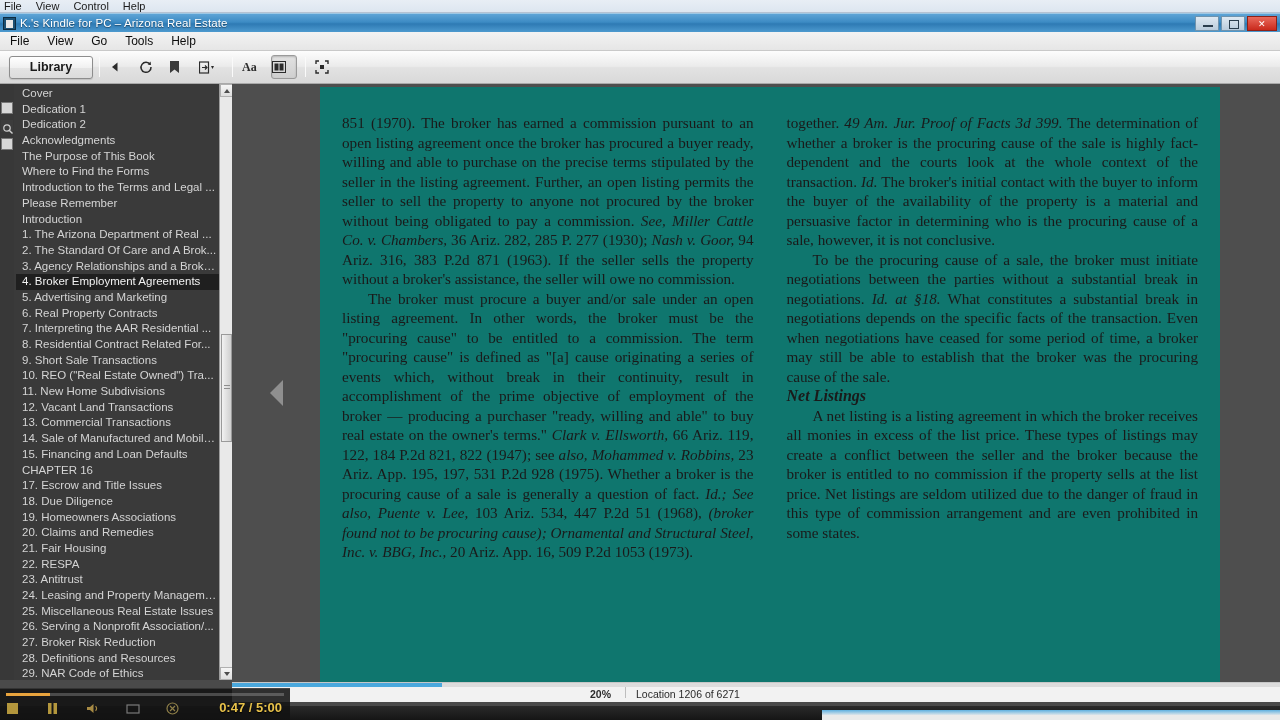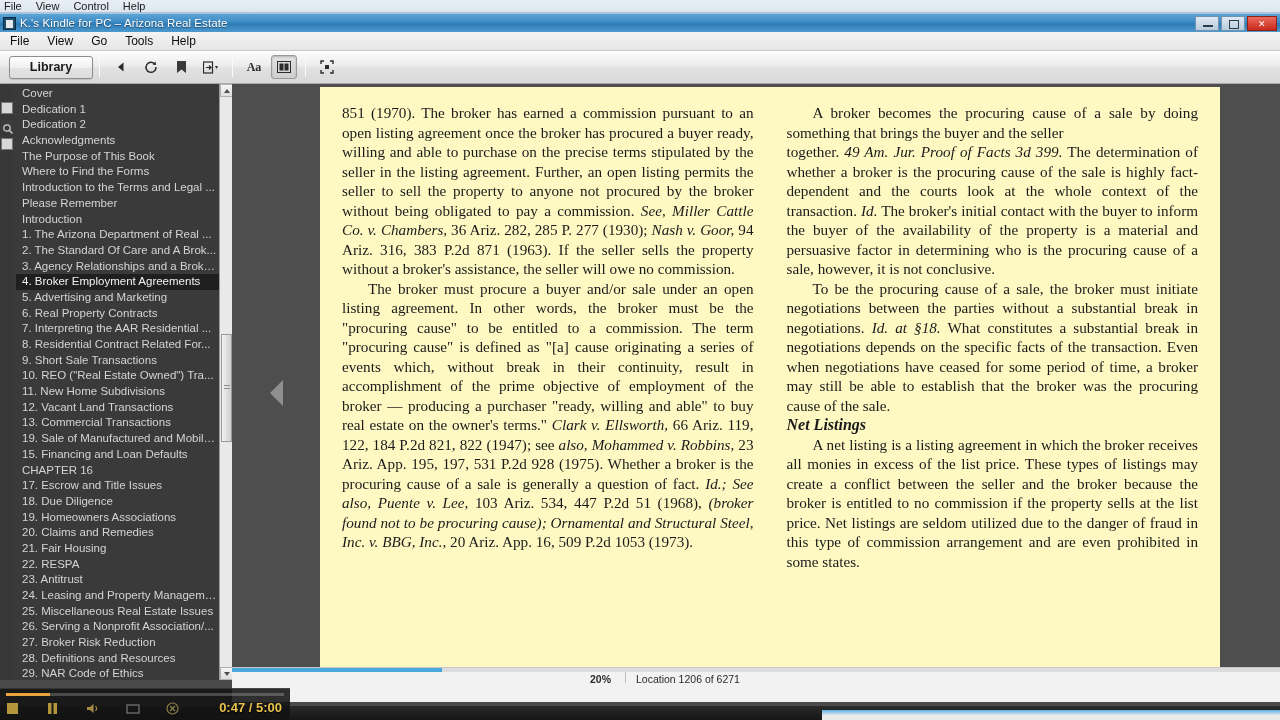--- a/index.html
+++ b/index.html
@@ -90,21 +90,21 @@
     font-size: 12.5px; font-weight: bold; color: #1a1a1a;
     display: flex; align-items: center; justify-content: center;
     box-shadow: 0 1px 1px rgba(0,0,0,.12);
   }
   .tb-sep {
     width: 1px; height: 20px; margin: 0 6px;
     background: #bcbcbc; border-right: 1px solid #fafafa;
   }
   .tb-btn {
     width: 26px; height: 24px; margin: 0 2px;
-    display: flex; align-items: center; justify-content: center;
+    display: flex; align-items: center; 
     border: 1px solid transparent; border-radius: 3px;
     color: #2b2b2b;
   }
   .tb-btn.active {
     border-color: #9a9a9a;
     background: linear-gradient(180deg,#e2e2e2 0%,#cfcfcf 100%);
     box-shadow: inset 0 1px 2px rgba(0,0,0,.2);
   }
   .tb-btn svg { display: block; }
   .tb-aa { font-size: 12px; font-weight: 600; font-family:"Liberation Serif", serif; }
@@ -167,22 +167,22 @@
     background: repeating-linear-gradient(180deg,#8e8e8e 0 1px,transparent 1px 3px);
   }
 
   
   .reader {
     position: absolute; left: 232px; top: 84px; width: 1048px; height: 618px;
     background: #4e4e4e;
   }
   .page {
     position: absolute; left: 88px; top: 3px; width: 900px; height: 612px;
-    background: #fef9c3;
-    padding: 16px 22px 6px 22px;
+    background: #0f766e;
+    padding: 26px 22px 6px 22px;
   }
   .cols {
     column-count: 2; column-gap: 33px;
     height: 588px;
     font-family: "Liberation Serif", serif;
     font-size: 15.2px; line-height: 19.5px;
     color: #1a1a1a;
     text-align: justify;
     hyphens: none;
   }
@@ -209,21 +209,21 @@
     left: 38px;
     border-top: 13px solid transparent; border-bottom: 13px solid transparent;
     border-right: 13px solid #8f8f8f;
   }
   .pg-right-zone {
     position: absolute; right: 0; top: 0; width: 88px; height: 618px;
   }
 
   
   .statusbar {
-    position: absolute; left: 232px; bottom: 18px; width: 1048px; height: 35px;
+    position: absolute; left: 232px; bottom: 18px; width: 1048px; height: 20px;
     background: #f2f2f2;
     border-top: 1px solid #c7c7c7;
     display: flex; align-items: center;
   }
   .sb-track {
     position: absolute; left: 0; top: 0; width: 1048px; height: 4px;
     background: #dcdcdc;
   }
   .sb-fill {
     position: absolute; left: 0; top: 0; height: 4px; width: 210px;
@@ -388,21 +388,21 @@
       <div class="toc-item sel">4. Broker Employment Agreements</div>
       <div class="toc-item">5. Advertising and Marketing</div>
       <div class="toc-item">6. Real Property Contracts</div>
       <div class="toc-item">7. Interpreting the AAR Residential ...</div>
       <div class="toc-item">8. Residential Contract Related For...</div>
       <div class="toc-item">9. Short Sale Transactions</div>
       <div class="toc-item">10. REO ("Real Estate Owned") Tra...</div>
       <div class="toc-item">11. New Home Subdivisions</div>
       <div class="toc-item">12. Vacant Land Transactions</div>
       <div class="toc-item">13. Commercial Transactions</div>
-      <div class="toc-item">19. Sale of Manufactured and Mobile...</div>
+      <div class="toc-item">14. Sale of Manufactured and Mobile...</div>
       <div class="toc-item">15. Financing and Loan Defaults</div>
       <div class="toc-item">CHAPTER 16</div>
       <div class="toc-item">17. Escrow and Title Issues</div>
       <div class="toc-item">18. Due Diligence</div>
       <div class="toc-item">19. Homeowners Associations</div>
       <div class="toc-item">20. Claims and Remedies</div>
       <div class="toc-item">21. Fair Housing</div>
       <div class="toc-item">22. RESPA</div>
       <div class="toc-item">23.  Antitrust</div>
       <div class="toc-item">24. Leasing and Property Management</div>
@@ -427,21 +427,20 @@
     <div class="pg-arrow pg-left"></div>
     <div class="pg-right-zone"></div>
 
     <div class="page">
       <div class="cols">
 
         <p><span>851 (1970). The broker has earned a commission pursuant to an open listing agreement once the broker has procured a buyer ready, willing and able to purchase on the precise terms stipulated by the seller in the listing agreement. Further, an open listing permits the seller to sell the property to anyone not procured by the broker without being obligated to pay a commission. </span><i>See, Miller Cattle Co. v. Chambers,</i><span> 36 Ariz. 282, 285 P. 277 (1930); </span><i>Nash v. Goor,</i><span> 94 Ariz. 316, 383 P.2d 871 (1963). If the seller sells the property without a broker's assistance, the seller will owe no commission.</span></p>
 
         <p class="ind"><span>The broker must procure a buyer and/or sale under an open listing agreement. In other words, the broker must be the "procuring cause" to be entitled to a commission. The term "procuring cause" is defined as "[a] cause originating a series of events which, without break in their continuity, result in accomplishment of the prime objective of employment of the broker — producing a purchaser "ready, willing and able" to buy real estate on the owner's terms." </span><i>Clark v. Ellsworth,</i><span> 66 Ariz. 119, 122, 184 P.2d 821, 822 (1947); see </span><i>also, Mohammed v. Robbins,</i><span> 23 Ariz. App. 195, 197, 531 P.2d 928 (1975). Whether a broker is the procuring cause of a sale is generally a question of fact. </span><i>Id.; See also, Puente v. Lee,</i><span> 103 Ariz. 534, 447 P.2d 51 (1968), </span><i>(broker found not to be procuring cause); Ornamental and Structural Steel, Inc. v. BBG, Inc.,</i><span> 20 Ariz. App. 16, 509 P.2d 1053 (1973).</span></p>
 
-        <p class="ind">A broker becomes the procuring cause of a sale by doing something that brings the buyer and the seller</p>
 
         <p><span>together. </span><i>49 Am. Jur. Proof of Facts 3d 399.</i><span> The determination of whether a broker is the procuring cause of the sale is highly fact-dependent and the courts look at the whole context of the transaction. </span><i>Id.</i><span> The broker's initial contact with the buyer to inform the buyer of the availability of the property is a material and persuasive factor in determining who is the procuring cause of a sale, however, it is not conclusive.</span></p>
 
         <p class="ind"><span>To be the procuring cause of a sale, the broker must initiate negotiations between the parties without a substantial break in negotiations. </span><i>Id. at §18.</i><span> What constitutes a substantial break in negotiations depends on the specific facts of the transaction. Even when negotiations have ceased for some period of time, a broker may still be able to establish that the broker was the procuring cause of the sale.</span></p>
 
         <p class="sec-head">Net Listings</p>
 
         <p class="ind">A net listing is a listing agreement in which the broker receives all monies in excess of the list price. These types of listings may create a conflict between the seller and the broker because the broker is entitled to no commission if the property sells at the list price. Net listings are seldom utilized due to the danger of fraud in this type of commission arrangement and are even prohibited in some states.</p>
 
 

